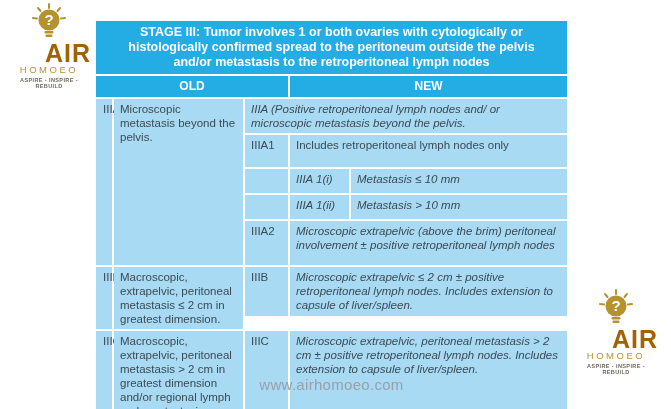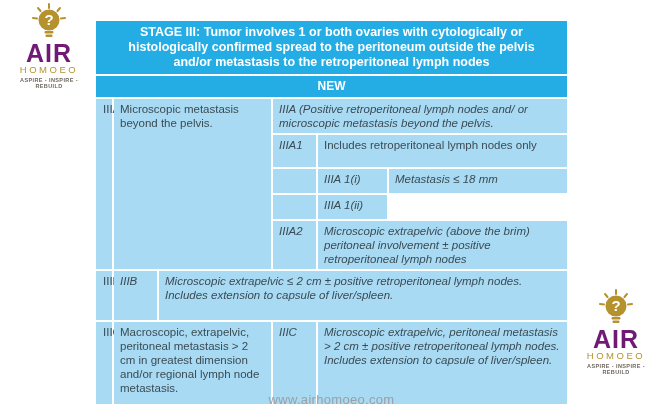--- a/index.html
+++ b/index.html
@@ -5,53 +5,53 @@
   * { margin:0; padding:0; box-sizing:border-box; }
   html,body { background:#ffffff; }
   body { font-family:"Liberation Sans", sans-serif; }
   .canvas { position:relative; width:671px; height:409px; background:#ffffff; overflow:hidden; }
 
   
   .logo { position:absolute; width:84px; text-align:center; color:#B6922E; }
   .logo-top-left { left:7px; top:2px; }
   .logo-bottom-right { left:574px; top:288px; }
   .logo svg { display:block; margin:0 auto; }
-  .logo-air { font-size:25px; font-weight:bold; letter-spacing:1px; line-height:22px; color:#701a75; }
+  .logo-air { font-size:25px; font-weight:bold; letter-spacing:1px; line-height:22px; color:#a16207;text-align:right; }
   .logo-homoeo { font-size:9.5px; font-weight:normal; letter-spacing:2.5px; line-height:11px; color:#B6922E; }
   .logo-tagline { font-size:5.5px; font-weight:bold; letter-spacing:0.4px; color:#6e675c; margin-top:2px; }
 
   
   .stage-table { position:absolute; left:96px; top:21px; width:471px; display:flex; flex-direction:column; gap:2px;border-radius:8px; }
   .title-cell { background:#24ACE5; color:#ffffff; font-weight:bold; font-size:12.5px; line-height:15px; text-align:center; padding:4px 12px; }
   .col-headers { display:flex; gap:2px; }
   .col-header { background:#24ACE5; color:#ffffff; font-weight:bold; font-size:12px; line-height:21px; text-align:center; height:21px; }
   .col-header.old { width:192px; }
   .col-header.new { flex:1; }
 
   .group { display:flex; gap:2px; }
   .cell { background:#A8DAF3; color:#3B4B54; font-size:11.5px; line-height:14px; padding:3px 6px; }
   .label-cell { width:16px; padding-left:7px; }
-  .old-text-cell { width:157px; }
+  .old-text-cell { width:129px; }
   .new-stack { flex:1; display:flex; flex-direction:column; gap:2px; }
   .new-row { display:flex; gap:2px; }
   .new-row > .cell { min-height:100%; }
-  .sub-label-cell { width:43px;font-style:italic; }
-  .sub2-label-cell { width:69px; font-style:italic; }
+  .sub-label-cell { width:43px; }
+  .sub2-label-cell { width:59px; font-style:italic; }
   .grow { flex:1; }
   .italic { font-style:italic; }
 
   .mh-intro { min-height:34px; }
   .mh-a1 { min-height:32px; }
   .mh-i { min-height:24px; }
   .mh-a2 { min-height:44px; }
   .mh-b { min-height:49px; }
   .mh-c { min-height:82px; }
 
   
-  .site-url { position:absolute; left:96px; top:392px; width:471px; text-align:center; font-size:13px; color:#9aa0a6; letter-spacing:0.3px; }
+  .site-url { position:absolute; left:96px; top:376px; width:471px; text-align:center; font-size:15px; color:#9aa0a6; letter-spacing:0.3px; }
 </style>
 </head>
 <body>
 
 <div class="canvas">
 
   <div class="logo logo-top-left">
     <svg width="40" height="40" viewBox="0 0 40 40">
       <g stroke="#B6922E" stroke-width="2" stroke-linecap="round">
         <line x1="20" y1="2" x2="20" y2="6"></line>
@@ -68,52 +68,55 @@
     <div class="logo-air">AIR</div>
     <div class="logo-homoeo">HOMOEO</div>
     <div class="logo-tagline">ASPIRE - INSPIRE - REBUILD</div>
   </div>
 
   <div class="stage-table">
 
     <div class="title-cell">STAGE III: Tumor involves 1 or both ovaries with cytologically or histologically confirmed spread to the peritoneum outside the pelvis and/or metastasis to the retroperitoneal lymph nodes</div>
 
     <div class="col-headers">
+      <div class="col-header old">OLD</div>
       <div class="col-header new">NEW</div>
     </div>
 
     <div class="group">
       <div class="cell label-cell">IIIA</div>
       <div class="cell old-text-cell">Microscopic metastasis beyond the pelvis.</div>
       <div class="new-stack">
         <div class="new-row mh-intro">
           <div class="cell grow italic">IIIA (Positive retroperitoneal lymph nodes and/ or microscopic metastasis beyond the pelvis.</div>
         </div>
         <div class="new-row mh-a1">
           <div class="cell sub-label-cell">IIIA1</div>
           <div class="cell grow">Includes retroperitoneal lymph nodes only</div>
         </div>
         <div class="new-row mh-i">
           <div class="cell sub-label-cell"></div>
           <div class="cell sub2-label-cell">IIIA 1(i)</div>
-          <div class="cell grow italic">Metastasis ≤ 18 mm</div>
+          <div class="cell grow italic">Metastasis ≤ 10 mm</div>
         </div>
         <div class="new-row mh-i">
           <div class="cell sub-label-cell"></div>
           <div class="cell sub2-label-cell">IIIA 1(ii)</div>
+          <div class="cell grow italic">Metastasis &gt; 10 mm</div>
         </div>
         <div class="new-row mh-a2">
           <div class="cell sub-label-cell">IIIA2</div>
           <div class="cell grow italic">Microscopic extrapelvic (above the brim) peritoneal involvement ± positive retroperitoneal lymph nodes</div>
         </div>
       </div>
     </div>
 
     <div class="group">
       <div class="cell label-cell mh-b">IIIB</div>
+      <div class="cell old-text-cell">Macroscopic, extrapelvic, peritoneal metastasis ≤ 2 cm in greatest dimension.</div>
       <div class="new-stack">
         <div class="new-row mh-b">
           <div class="cell sub-label-cell">IIIB</div>
           <div class="cell grow italic">Microscopic extrapelvic ≤ 2 cm ± positive retroperitoneal lymph nodes. Includes extension to capsule of liver/spleen.</div>
         </div>
       </div>
     </div>
 
     <div class="group">
       <div class="cell label-cell mh-c">IIIC</div>

